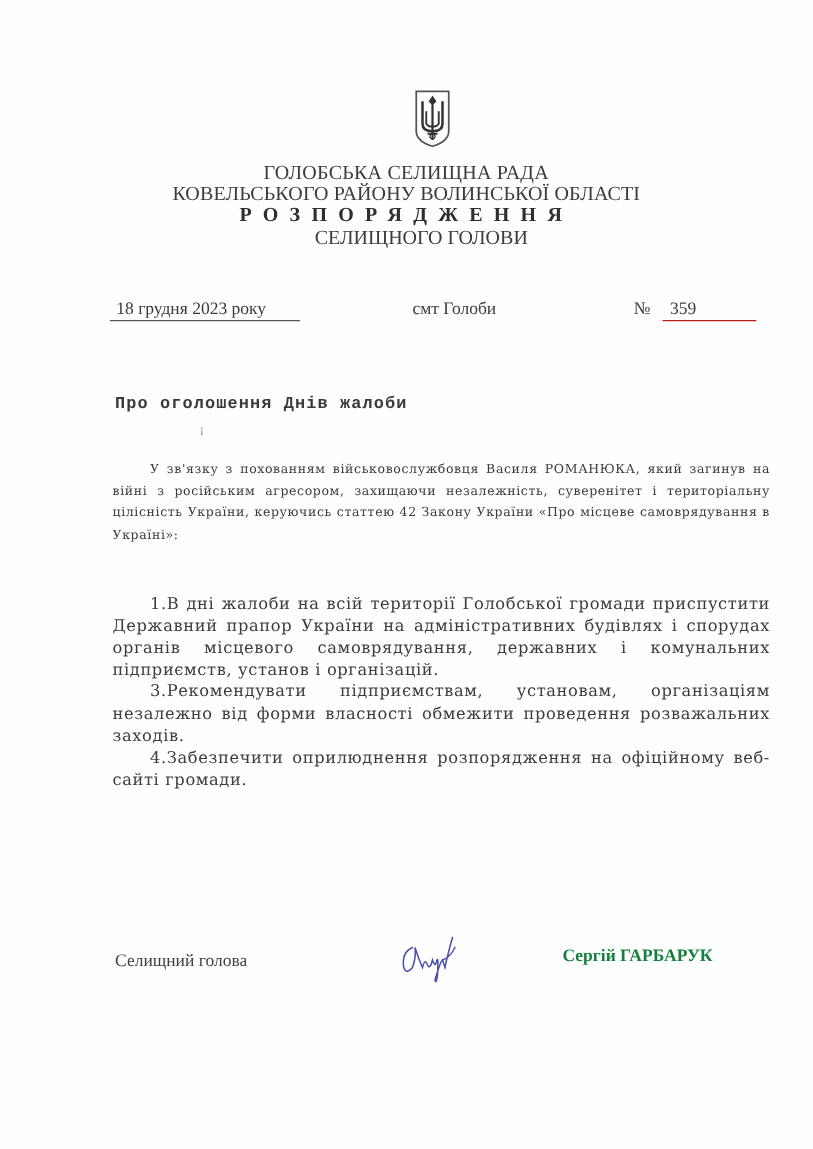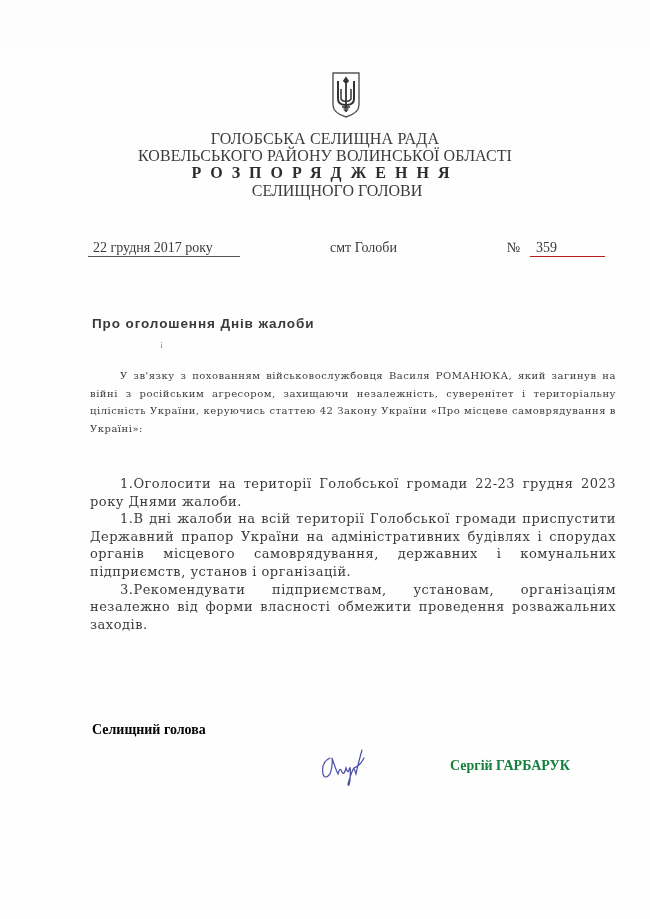--- a/index.html
+++ b/index.html
@@ -11,30 +11,30 @@
     .h1 { top:84px; font-size:16px; letter-spacing:0.2px; }
     .h2 { top:101px; font-size:16px; letter-spacing:0.1px; }
     .h3 { top:118px; font-size:16px; font-weight:bold; letter-spacing:9px; color:#2e2e2e; }
     .h4 { top:136px; font-size:16px;padding-left:12px; }
     .meta { position:absolute; top:194px; font-size:14px; color:#3a3a3a; }
     .date { left:88px; width:152px; border-bottom:1px solid #555; padding-left:5px; box-sizing:border-box; line-height:16px; }
     .place { left:330px; line-height:16px; }
     .numlbl { left:507px; line-height:16px; }
     .num { left:530px; width:75px; border-bottom:1px solid #b91c1c; padding-left:6px; box-sizing:border-box; line-height:16px; }
     .title { position:absolute; left:92px; top:270px; font-size:15px; font-weight:bold; letter-spacing:0.9px; color:#3a3a3a;
-             font-family:Liberation Sans, sans-serif; font-size:13.5px; }
+             font-family:Liberation Mono, monospace; font-size:13.5px; }
     .tick { position:absolute; left:160px; top:292px; font-size:9px; color:#777; }
     .para { position:absolute; left:90px; width:526px; font-family:"DejaVu Serif", serif; font-size:10px; line-height:17.6px;
             color:#3b3b3b; text-align:justify; text-align-last:left; letter-spacing:0.5px; }
     .p0 { top:321px; text-indent:30px; }
     .item { text-indent:30px; }
     .items { position:absolute; left:90px; top:429px; width:526px; font-family:"DejaVu Serif", serif; font-size:13px;
              line-height:17.6px; color:#3b3b3b; text-align:justify; letter-spacing:0.5px; }
     .items p { margin:0; }
-    .sig-role { position:absolute; left:92px; top:676px; font-size:14px; color:#000000;font-weight:bold; }
+    .sig-role { position:absolute; left:92px; top:716px; font-size:14px; color:#404040; }
     .sig-scribble { position:absolute; left:318px; top:698px; width:50px; height:46px; }
     .sig-name { position:absolute; left:450px; top:712px; font-size:14px; font-weight:bold; color:#15803d; }
   </style>
 </head>
 <body>
 
 <div class="page">
 
   <svg class="emblem" viewBox="0 0 30 48">
     <path d="M2 2 H28 V34 Q28 42 15 46 Q2 42 2 34 Z" fill="none" stroke="#555" stroke-width="1.4"></path>
@@ -43,34 +43,34 @@
     <path d="M10 18 L10 28 Q12 31 15 30 M20 18 L20 28 Q18 31 15 30" fill="none" stroke="#333" stroke-width="1.5"></path>
     <path d="M11 36 L19 36 M15 36 L15 41" stroke="#333" stroke-width="1.6"></path>
     <circle cx="15" cy="38" r="2" fill="none" stroke="#333" stroke-width="1"></circle>
   </svg>
 
   <div class="hdr h1">ГОЛОБСЬКА СЕЛИЩНА РАДА</div>
   <div class="hdr h3">РОЗПОРЯДЖЕННЯ</div>
   <div class="hdr h2">КОВЕЛЬСЬКОГО РАЙОНУ ВОЛИНСЬКОЇ ОБЛАСТІ</div>
   <div class="hdr h4">СЕЛИЩНОГО ГОЛОВИ</div>
 
-  <div class="meta date">22 грудня 2017 року</div>
+  <div class="meta date">18 грудня 2023 року</div>
   <div class="meta place">смт Голоби</div>
   <div class="meta numlbl">№</div>
   <div class="meta num">359</div>
 
   <div class="title">Про оголошення Днів жалоби</div>
   <div class="tick">¡</div>
 
   <div class="para p0">У зв'язку з похованням військовослужбовця Василя РОМАНЮКА, який загинув на війні з російським агресором, захищаючи незалежність, суверенітет і територіальну цілісність України, керуючись статтею 42 Закону України «Про місцеве самоврядування в Україні»:</div>
 
   <div class="items">
-    <p class="item">1.Оголосити на території Голобської громади 22-23 грудня 2023 року Днями жалоби.</p>
     <p class="item">1.В дні жалоби на всій території Голобської громади приспустити Державний прапор України на адміністративних будівлях і спорудах органів місцевого самоврядування, державних і комунальних підприємств, установ і організацій.</p>
     <p class="item">3.Рекомендувати підприємствам, установам, організаціям незалежно від форми власності обмежити проведення розважальних заходів.</p>
+    <p class="item">4.Забезпечити оприлюднення розпорядження на офіційному веб-сайті громади.</p>
   </div>
 
   <div class="sig-role">Селищний голова</div>
   <svg class="sig-scribble" viewBox="0 0 50 46">
     <path d="M12 14 Q3 18 5 30 Q7 36 12 30 Q15 22 14 14 Q18 26 20 30 Q22 22 24 28 Q26 32 28 24 Q30 30 31 26 Q33 18 32 36 Q31 44 30 40 Q34 26 36 24 L38 30 Q40 20 44 6 M36 24 Q42 22 46 14" fill="none" stroke="#4a4fa8" stroke-width="1.2" stroke-linecap="round"></path>
   </svg>
   <div class="sig-name">Сергій ГАРБАРУК</div>
 
 </div>
 

